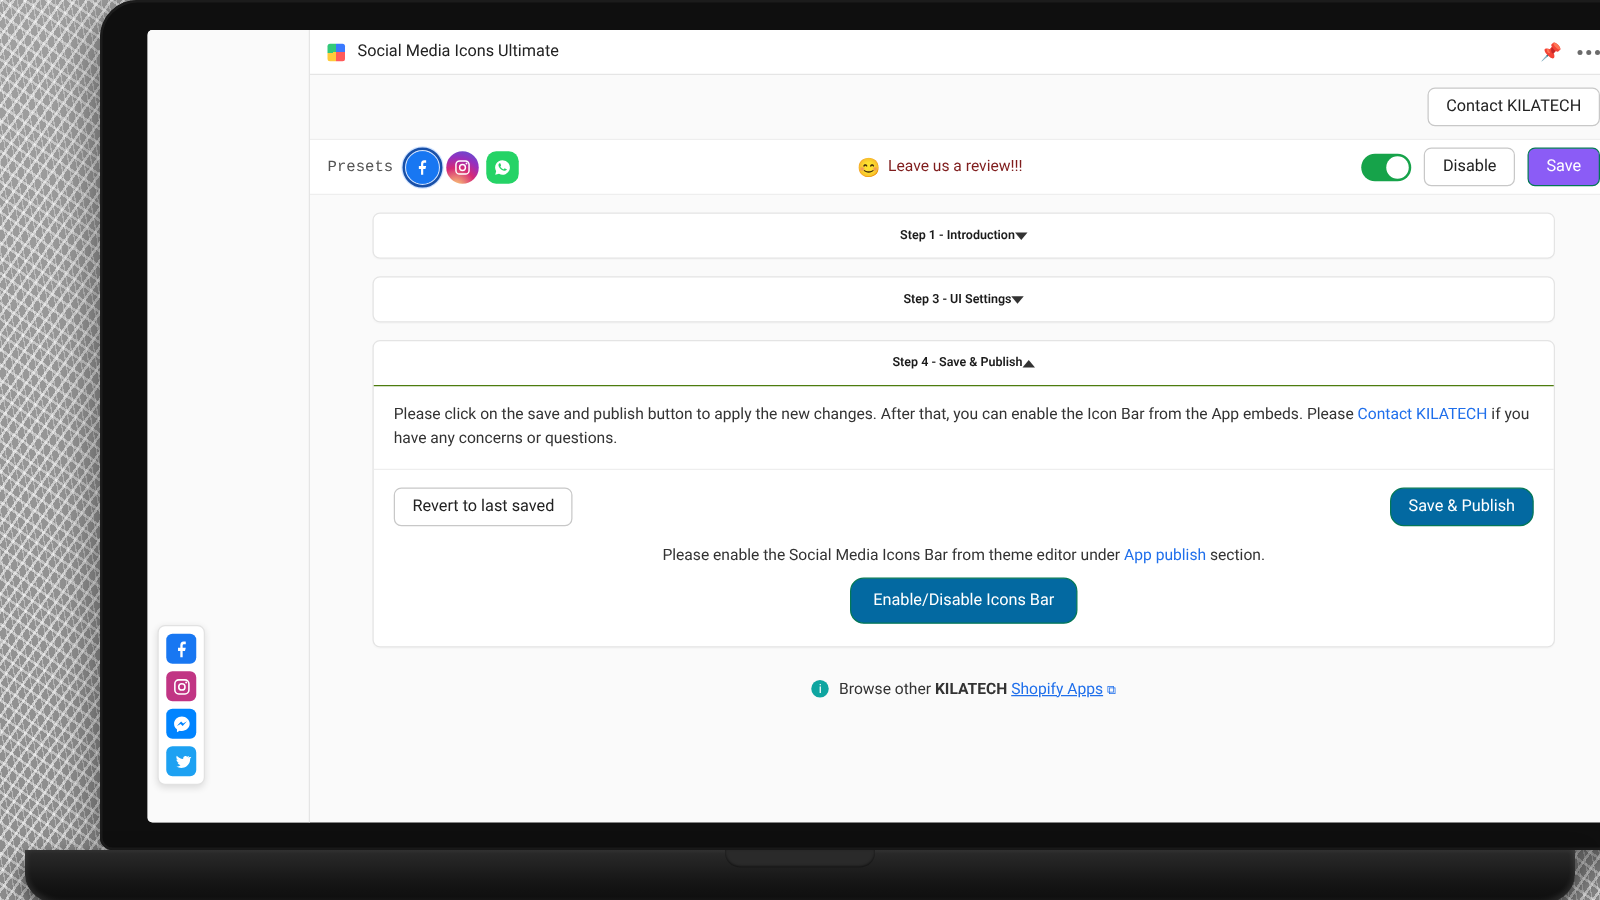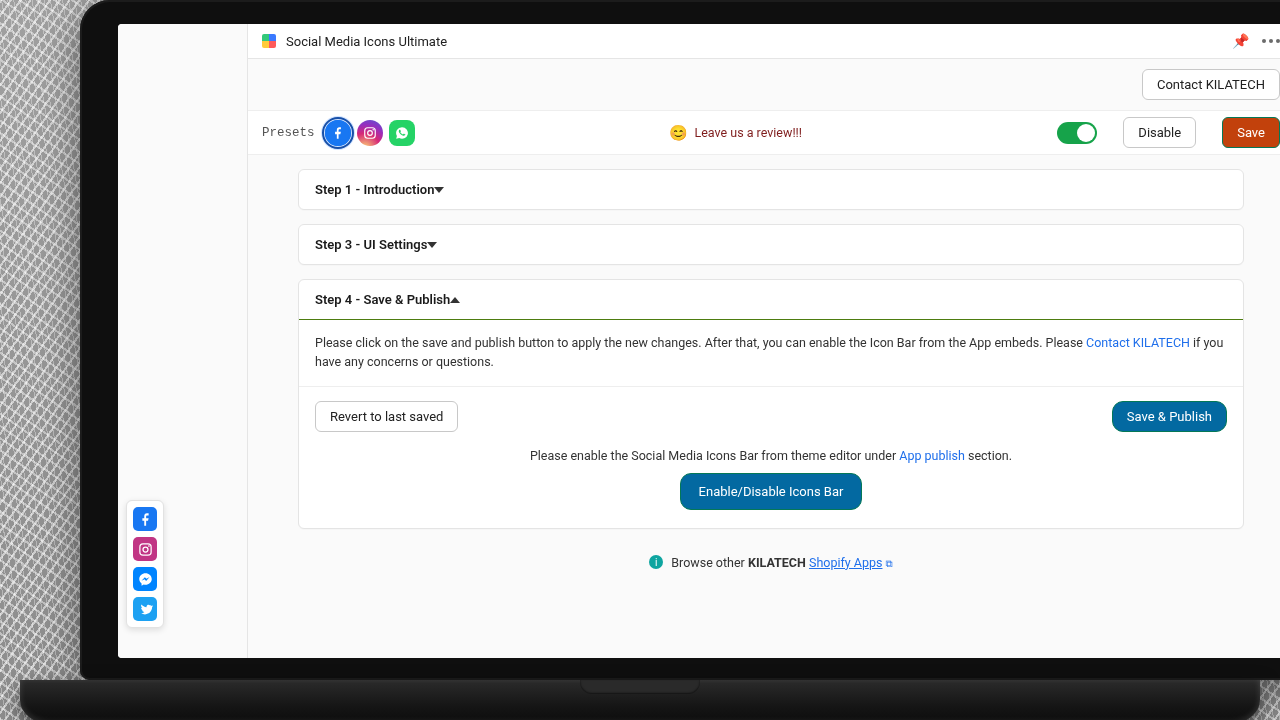--- a/index.html
+++ b/index.html
@@ -59,21 +59,21 @@
   .more span { width:4px; height:4px; border-radius:50%; background:#6b6b6b; }
 
   .subbar {
     display:flex; justify-content:flex-end; padding:10px 14px 10px 14px;
   }
   .btn {
     display:inline-flex; align-items:center; justify-content:center;
     font-size:13px; padding:7px 14px; border-radius:6px; cursor:pointer; user-select:none;
     border:1px solid #c8c8c8; background:#fff; color:#222;
   }
-  .btn.primary { background:#c2410c; border-color:#047857; color:#fff; }
+  .btn.primary { background:#8b5cf6; border-color:#047857; color:#fff; }
   .btn.green  { background:#0369a1; border-color:#047857; color:#fff;border-radius:11px; }
 
   .presetbar {
     display:flex; align-items:center; justify-content:space-between;
     padding:6px 14px; border-top:1px solid #eee; border-bottom:1px solid #eee;
     background:#fff;
   }
   .presetbar-left { display:flex; align-items:center; gap:10px;font-family:Liberation Mono, monospace; }
   .presets-label { font-size:12.5px; color:#555; }
   .preset-icons { display:flex; gap:6px; }
@@ -82,37 +82,37 @@
     color:#fff; font-size:14px;
   }
   .pi.fb { background:#1877f2; box-shadow:0 0 0 2px #1877f2 inset, 0 0 0 4px #cfe2ff; }
   .pi.fb.active { outline:2px solid #1850a8; outline-offset:1px; }
   .pi.ig { background: radial-gradient(circle at 30% 110%, #feda75 0%, #d62976 45%, #962fbf 70%, #4f5bd5 100%); }
   .pi.wa { background:#25d366; border-radius:8px; }
   .review { display:flex; align-items:center; gap:6px; font-size:12.5px; }
   .review a { color:#7f1d1d; text-decoration:none; }
   .emoji { font-size:15px; }
 
-  .presetbar-right { display:flex; align-items:center; gap:26px; }
+  .presetbar-right { display:flex; align-items:center; gap:10px; }
   .toggle {
     width:40px; height:22px; border-radius:11px; background:#16a34a; position:relative;
   }
   .toggle::after {
     content:""; position:absolute; right:2px; top:2px; width:18px; height:18px; border-radius:50%;
     background:#fff;
   }
 
   .steps { padding: 14px 50px 18px 50px; overflow:auto; }
   .accordion {
     border:1px solid #e4e4e4; border-radius:6px; background:#fff; margin-bottom:14px;
     box-shadow: 0 1px 1px rgba(0,0,0,0.02);
   }
   .acc-header {
-    display:flex; align-items:center; justify-content:flex-start;
-    padding:12px 16px; font-size:13px; font-weight:600; color:#1b1b1b; cursor:pointer;
+    display:flex; align-items:center; justify-content:center;
+    padding:12px 16px; font-size:10px; font-weight:600; color:#1b1b1b; cursor:pointer;
   }
   .caret-down { width:0; height:0; border-left:5px solid transparent; border-right:5px solid transparent; border-top:6px solid #333; }
   .caret-up   { width:0; height:0; border-left:5px solid transparent; border-right:5px solid transparent; border-bottom:6px solid #333; }
 
   .acc-body { border-top:1px solid #4d7c0f; padding:14px 16px 18px 16px; font-size:12.5px; color:#333; }
   .acc-note { line-height:1.5; }
   .acc-note a { color:#1f6feb; text-decoration:none; }
   .acc-divider { height:1px; background:#eee; margin:14px -16px; }
   .acc-actions { display:flex; justify-content:space-between; align-items:center; }
 

